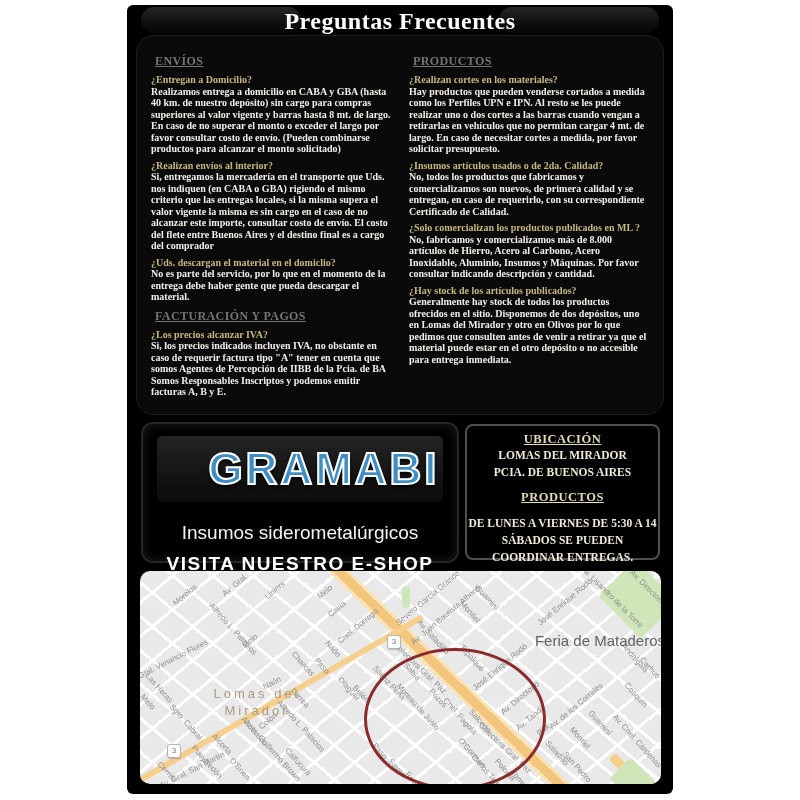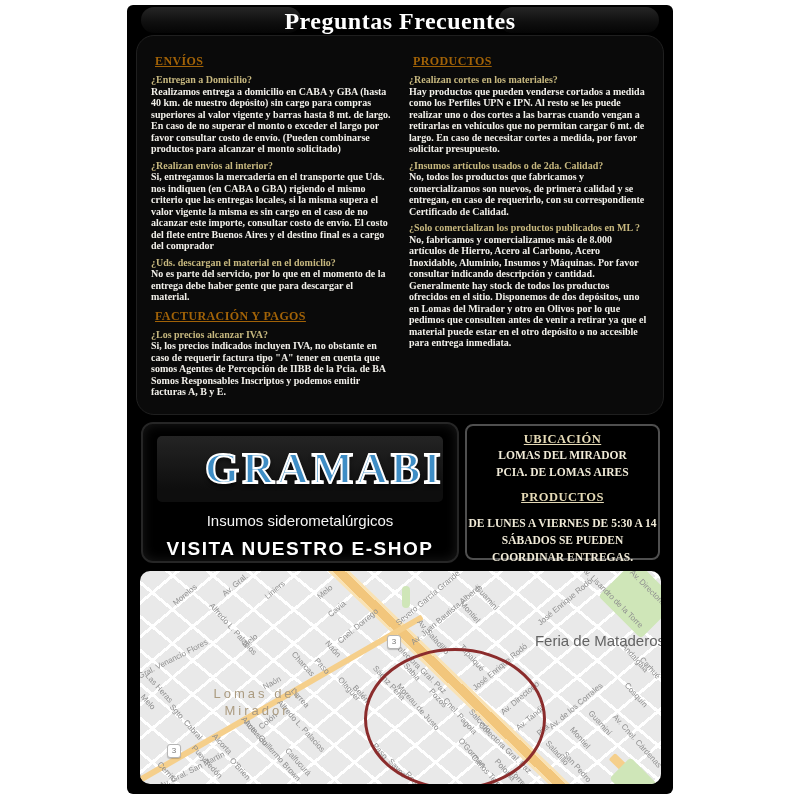--- a/index.html
+++ b/index.html
@@ -13,36 +13,36 @@
         background:linear-gradient(180deg,#262626 0%,#101010 55%,#050505 100%);}
   .pill.left{left:14px}.pill.right{right:14px}
   .title{position:relative;z-index:2;text-align:center;line-height:32px;font-size:24px;
          font-weight:bold;color:#ffffff;letter-spacing:.5px;}
 
   
   .faq-panel{position:absolute;left:9px;top:30px;width:528px;height:380px;background:#0a0a0a;
              border:1px solid #1f1f1f;border-radius:18px;box-sizing:border-box;
              padding:12px 14px;display:flex;gap:18px;overflow:hidden;}
   .faq-col{width:244px;}
-  .faq-header{color:#a16207;font-weight:bold;font-size:12px;text-decoration:underline;
+  .faq-header{color:#737373;font-weight:bold;font-size:12px;text-decoration:underline;
               letter-spacing:.4px;margin:6px 0 4px 4px;}
   .faq-q{color:#c7b87f;font-weight:bold;font-size:10px;margin:5px 0 0 0;line-height:1.15;}
   .faq-a{color:#f2f0ea;font-weight:bold;font-size:10px;line-height:1.15;margin:0;}
 
   
   .brand-box{position:absolute;left:14px;top:417px;width:318px;height:141px;background:#000;
              border:2px solid #262626;border-radius:12px;box-sizing:border-box;
              box-shadow:inset 0 0 12px #1a1a1a;text-align:center;}
   .logo-plate{margin:12px 14px 0 14px;height:66px;border-radius:5px;
               background:linear-gradient(180deg,#242424 0%,#0e0e0e 80%);
               display:flex;flex-direction:column;justify-content:center;}
-  .logo{font-family:Liberation Serif, serif;font-weight:bold;font-size:44px;line-height:44px;
+  .logo{font-family:Liberation Sans, sans-serif;font-weight:bold;font-size:44px;line-height:44px;
         color:#3e8dc5;-webkit-text-stroke:2px #ffffff;letter-spacing:3px;
         text-shadow:0 3px 4px rgba(0,0,0,.85);padding-left:48px;}
-  .tagline{font-family:"Liberation Sans", sans-serif;color:#f4f4f4;font-size:15px;margin-top:10px;}
+  .tagline{font-family:"Liberation Sans", sans-serif;color:#f4f4f4;font-size:19px;margin-top:20px;}
   .cta{font-family:"Liberation Sans", sans-serif;color:#ffffff;font-weight:bold;font-size:19px;
        letter-spacing:1.5px;margin-top:9px;}
 
   .info-box{position:absolute;left:338px;top:419px;width:195px;height:136px;background:#000;
             border:2px solid #4f4f4f;border-radius:8px;box-sizing:border-box;text-align:center;
             padding-top:6px;}
   .info-header{color:#e5dab6;font-weight:bold;font-size:12.5px;text-decoration:underline;letter-spacing:.5px;}
   .info-line{color:#f0ead7;font-weight:bold;font-size:11.5px;line-height:1.45;}
   .info-gap{height:10px;}
 
@@ -86,50 +86,51 @@
     </div>
 
     <div class="faq-panel">
       <div class="faq-col" id="faq-left">
           <div class="faq-header">ENVÍOS</div>
           <p class="faq-q">¿Entregan a Domicilio?</p>
           <p class="faq-a">Realizamos entrega a domicilio en CABA y GBA (hasta 40 km. de nuestro depósito) sin cargo para compras superiores al valor vigente y barras hasta 8 mt. de largo. En caso de no superar el monto o exceder el largo por favor consultar costo de envío. (Pueden combinarse productos para alcanzar el monto solicitado)</p>
           <p class="faq-q">¿Realizan envíos al interior?</p>
           <p class="faq-a">Si, entregamos la mercadería en el transporte que Uds. nos indiquen (en CABA o GBA) rigiendo el mismo criterio que las entregas locales, si la misma supera el valor vigente la misma es sin cargo en el caso de no alcanzar este importe, consultar costo de envío. El costo del flete entre Buenos Aires y el destino final es a cargo del comprador</p>
           <p class="faq-q">¿Uds. descargan el material en el domiclio?</p>
-          <p class="faq-a">No es parte del servicio, por lo que en el momento de la entrega debe haber gente que para descargar el material.</p>
+          <p class="faq-a">No es parte del servicio, por lo que en el momento de la entrega debe haber gente que pueda descargar el material.</p>
           <div class="faq-header">FACTURACIÓN Y PAGOS</div>
           <p class="faq-q">¿Los precios alcanzar IVA?</p>
           <p class="faq-a">Si, los precios indicados incluyen IVA, no obstante en caso de requerir factura tipo "A" tener en cuenta que somos Agentes de Percepción de IIBB de la Pcia. de BA</p>
           <p class="faq-a">Somos Responsables Inscriptos y podemos emitir facturas A, B y E.</p>
         </div>
       <div class="faq-col" id="faq-right">
           <div class="faq-header">PRODUCTOS</div>
           <p class="faq-q">¿Realizan cortes en los materiales?</p>
-          <p class="faq-a">Hay productos que pueden venderse cortados a medida como los Perfiles UPN e IPN. Al resto se les puede realizar uno o dos cortes a las barras cuando vengan a retirarlas en vehículos que no permitan cargar 6 mt. de largo. En caso de necesitar cortes a medida, por favor solicitar presupuesto.</p>
+          <p class="faq-a">Hay productos que pueden venderse cortados a medida como los Perfiles UPN e IPN. Al resto se les puede realizar uno o dos cortes a las barras cuando vengan a retirarlas en vehículos que no permitan cargar 4 mt. de largo. En caso de necesitar cortes a medida, por favor solicitar presupuesto.</p>
           <p class="faq-q">¿Insumos artículos usados o de 2da. Calidad?</p>
           <p class="faq-a">No, todos los productos que fabricamos y comercializamos son nuevos, de primera calidad y se entregan, en caso de requerirlo, con su correspondiente Certificado de Calidad.</p>
           <p class="faq-q">¿Solo comercializan los productos publicados en ML ?</p>
           <p class="faq-a">No, fabricamos y comercializamos más de 8.000 artículos de Hierro, Acero al Carbono, Acero Inoxidable, Aluminio, Insumos y Máquinas. Por favor consultar indicando descripción y cantidad.</p>
+          <p class="faq-q">¿Hay stock de los artículos publicados?</p>
           <p class="faq-a">Generalmente hay stock de todos los productos ofrecidos en el sitio. Disponemos de dos depósitos, uno en Lomas del Mirador y otro en Olivos por lo que pedimos que consulten antes de venir a retirar ya que el material puede estar en el otro depósito o no accesible para entrega inmediata.</p>
         </div>
     </div>
 
     <div class="brand-box">
       <div class="logo-plate">
         <div class="logo">GRAMABI</div>
       </div>
       <div class="tagline">Insumos siderometalúrgicos</div>
       <div class="cta">VISITA NUESTRO E-SHOP</div>
     </div>
 
     <div class="info-box">
       <div class="info-header">UBICACIÓN</div>
       <div class="info-line">LOMAS DEL MIRADOR</div>
-      <div class="info-line">PCIA. DE  LOMAS AIRES</div>
+      <div class="info-line">PCIA. DE  BUENOS AIRES</div>
       <div class="info-gap"></div>
       <div class="info-header">PRODUCTOS</div>
       <div class="info-gap"></div>
       <div class="info-line">DE LUNES A VIERNES DE 5:30 A 14</div>
       <div class="info-line">SÁBADOS SE PUEDEN COORDINAR ENTREGAS.</div>
     </div>
 
     <div class="map" id="map">
       <div class="road road-gralpaz"></div>
       <div class="road road-r3"></div>

